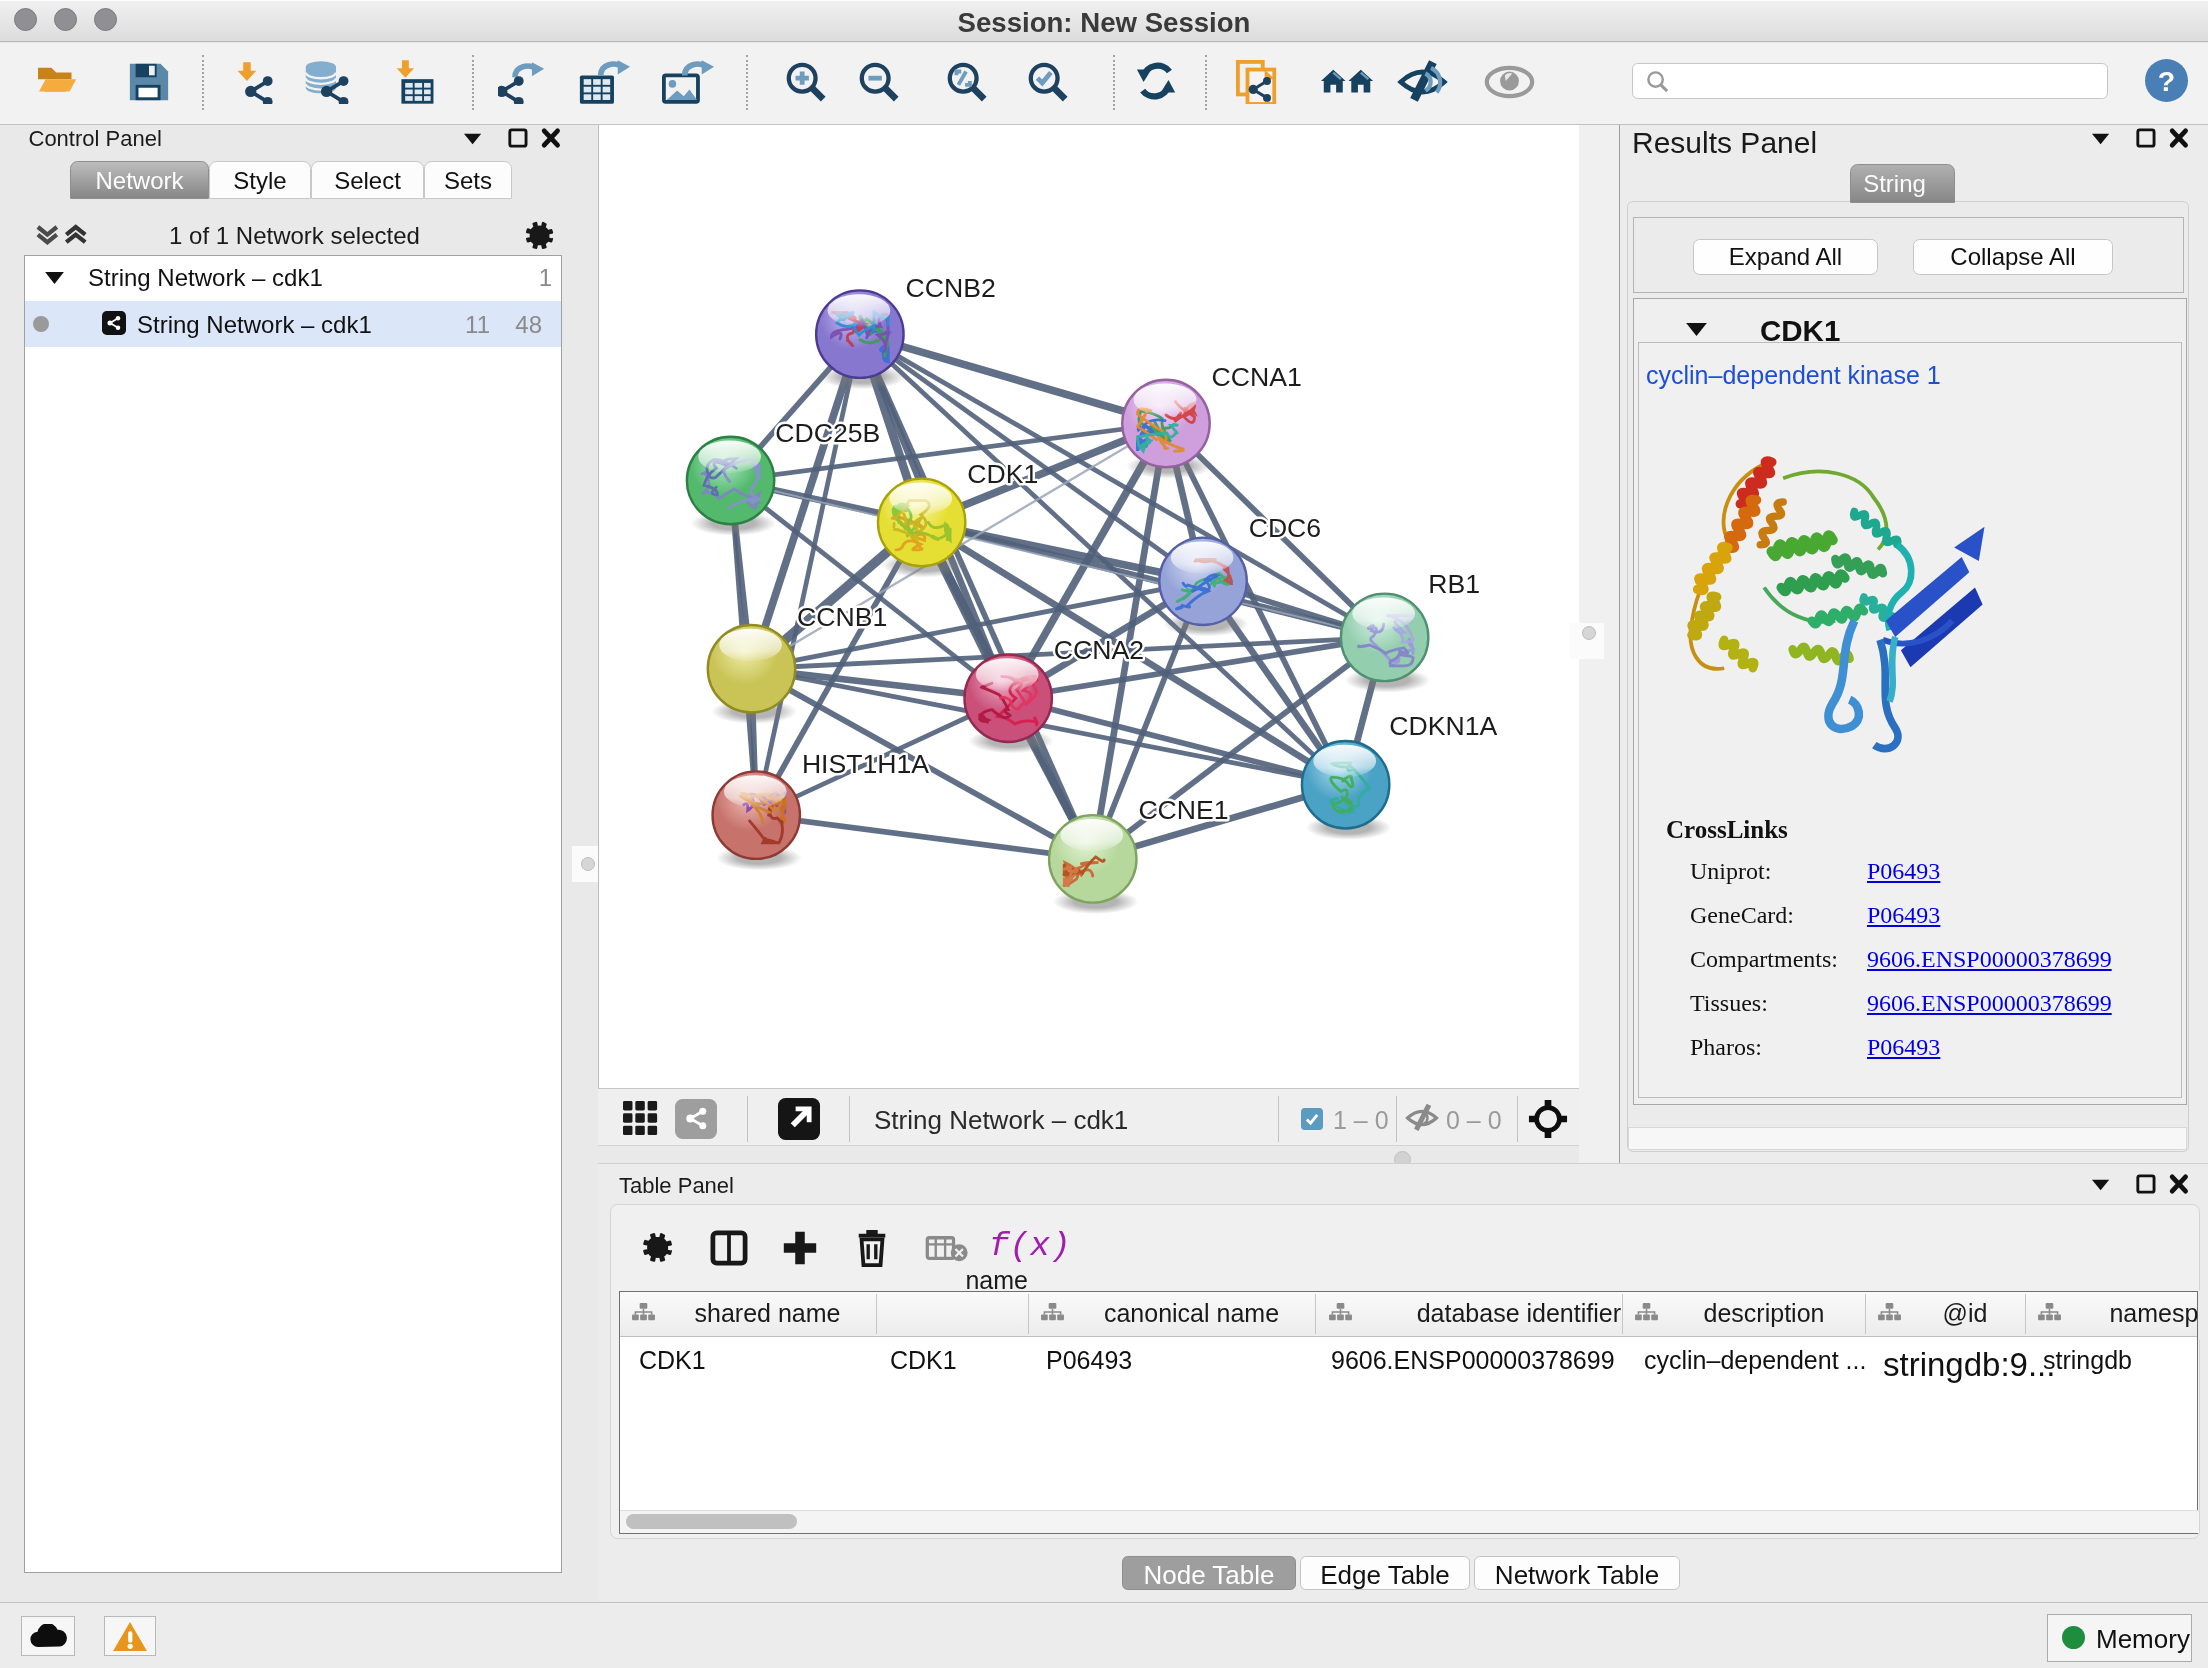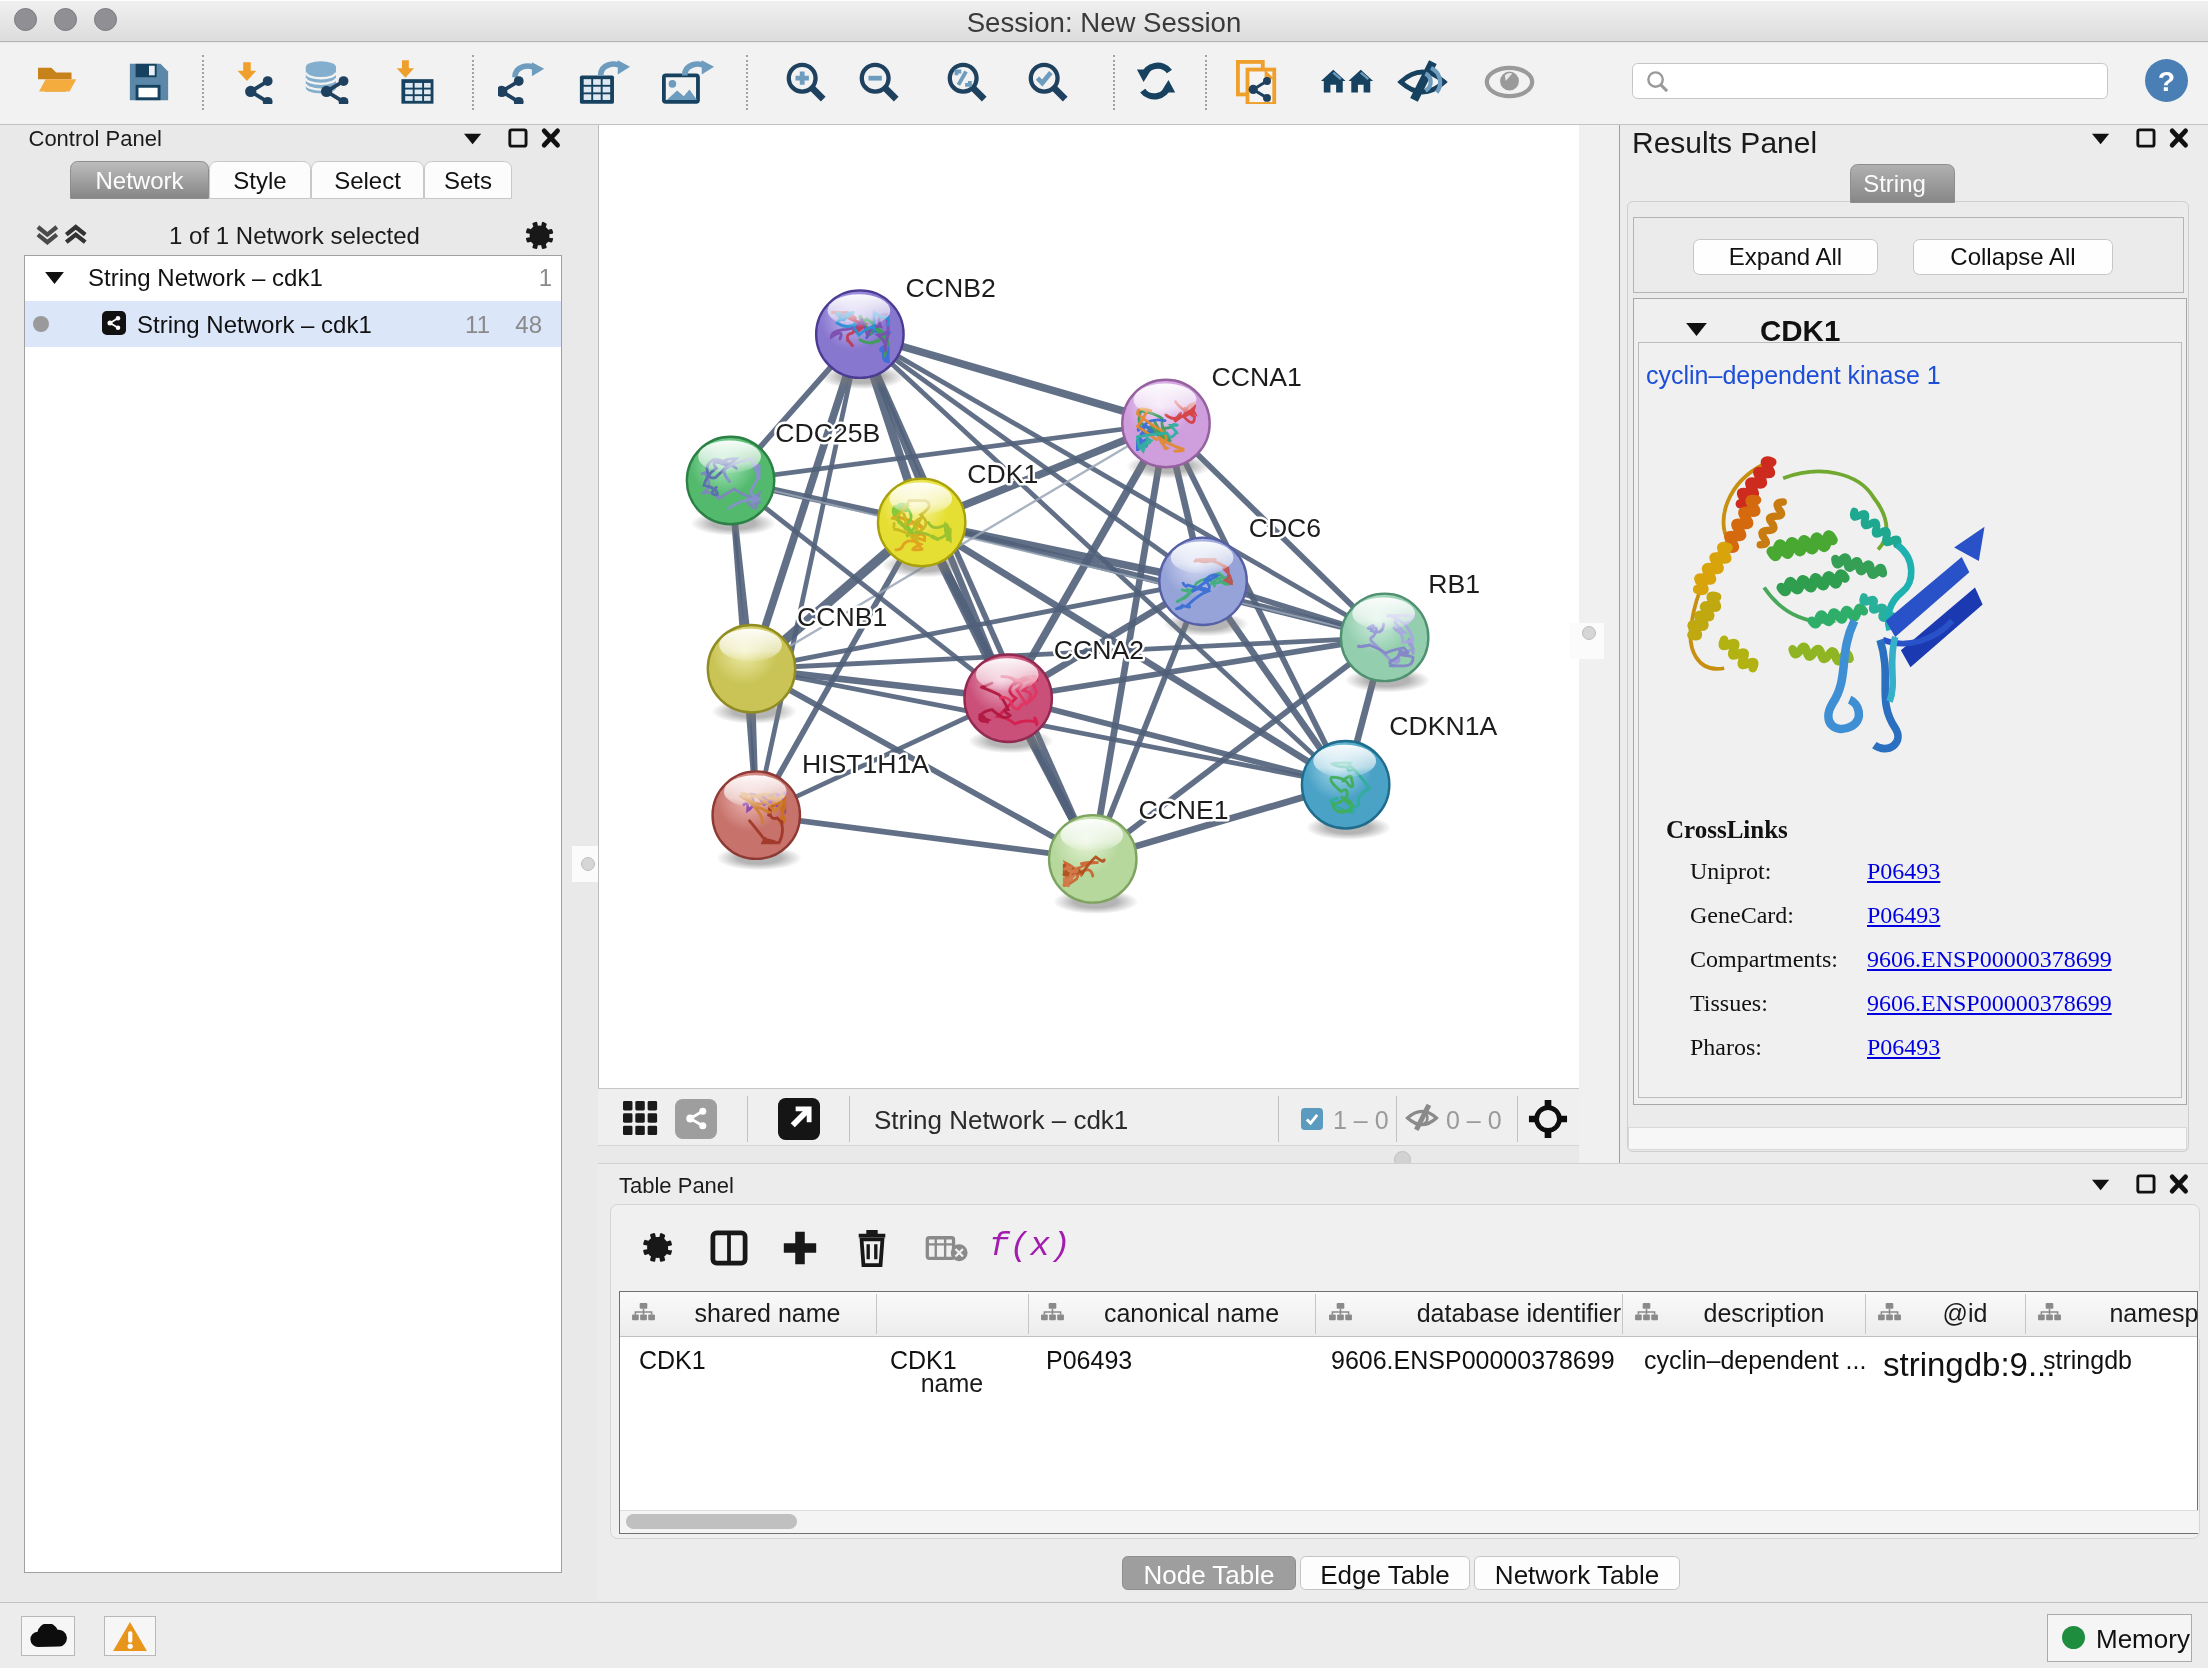--- a/index.html
+++ b/index.html
@@ -2,21 +2,21 @@
 <html style="font-size:15px"><head><meta charset="utf-8"><style>
 * { margin:0; padding:0; box-sizing:border-box; }
 html,body { width:2208px; height:1668px; font-family:"Liberation Sans", sans-serif; background:#e9e9e9; overflow:hidden; }
 .abs { position:absolute; }
 .txt { position:absolute; white-space:nowrap; }
 </style></head><body>
 <div class="abs" style="left:0;top:0;width:2208px;height:42px;background:linear-gradient(#f0f0f0,#dcdcdc);border-bottom:1px solid #b4b4b4;border-top:1px solid #fdfdfd"></div>
 <div class="abs" style="left:14.3px;top:7.6px;width:23px;height:23px;border-radius:50%;background:#8f8f94;border:1px solid #7a7a80"></div>
 <div class="abs" style="left:54px;top:7.6px;width:23px;height:23px;border-radius:50%;background:#8f8f94;border:1px solid #7a7a80"></div>
 <div class="abs" style="left:94px;top:7.6px;width:23px;height:23px;border-radius:50%;background:#8f8f94;border:1px solid #7a7a80"></div>
-<div class="txt" style="left:0;top:6.7px;width:2208px;text-align:center;font-size:27.6px;font-weight:400;color:#3a3a3a">Session: New Session</div>
+<div class="txt" style="left:0;top:6.7px;width:2208px;text-align:center;font-size:27.6px;font-weight:700;color:#3a3a3a">Session: New Session</div>
 <div class="abs" style="left:0;top:43px;width:2208px;height:82px;background:#f2f2f2;border-bottom:1px solid #c2c2c2"></div>
 <svg style="position:absolute;left:36px;top:60px" width="48" height="44" viewBox="0 0 50 46">
     <path d="M2 8 h14 l5 5 h16 v7 H2 z" fill="#c8821a"></path>
     <path d="M2 13 v20 l7 0 3 -12 h27 l-8 12 H2" fill="#c8821a"></path>
     <path d="M10 20 h32 l-7 13 H3 z" fill="#f5ac3f"></path>
   </svg>
 <svg style="position:absolute;left:126px;top:60px" width="46" height="44" viewBox="0 0 48 46">
     <path d="M4 4 h32 l8 8 v30 H4 z" fill="#5b87a8"></path>
     <path d="M10 4 h22 v14 h-22 z" fill="#16415f"></path>
     <path d="M24 6 h6 v10 h-6 z" fill="#eaf0f5"></path>
@@ -649,21 +649,21 @@
 <svg style="position:absolute;left:632px;top:1302px" width="23" height="21" viewBox="0 0 24 22">
     <g fill="#8a8a8a">
       <rect x="8" y="1" width="8" height="6" rx="1"></rect>
       <rect x="0" y="13" width="7" height="6" rx="1"></rect>
       <rect x="8.5" y="13" width="7" height="6" rx="1"></rect>
       <rect x="17" y="13" width="7" height="6" rx="1"></rect>
       <path d="M12 7 v4 M3.5 13 v-2.5 h17 V13 M12 9 v4" stroke="#8a8a8a" stroke-width="1.6" fill="none"></path>
     </g>
   </svg>
 <div class="txt" style="left:659px;top:1299px;width:217px;text-align:center;font-size:25px;color:#1a1a1a">shared name</div>
-<div class="txt" style="left:876px;top:1369px;width:152px;text-align:center;font-size:25px;color:#1a1a1a">name</div>
+<div class="txt" style="left:876px;top:1266px;width:152px;text-align:right;font-size:25px;color:#1a1a1a">name</div>
 <svg style="position:absolute;left:1041px;top:1302px" width="23" height="21" viewBox="0 0 24 22">
     <g fill="#8a8a8a">
       <rect x="8" y="1" width="8" height="6" rx="1"></rect>
       <rect x="0" y="13" width="7" height="6" rx="1"></rect>
       <rect x="8.5" y="13" width="7" height="6" rx="1"></rect>
       <rect x="17" y="13" width="7" height="6" rx="1"></rect>
       <path d="M12 7 v4 M3.5 13 v-2.5 h17 V13 M12 9 v4" stroke="#8a8a8a" stroke-width="1.6" fill="none"></path>
     </g>
   </svg>
 <div class="txt" style="left:1068px;top:1299px;width:247px;text-align:center;font-size:25px;color:#1a1a1a">canonical name</div>

